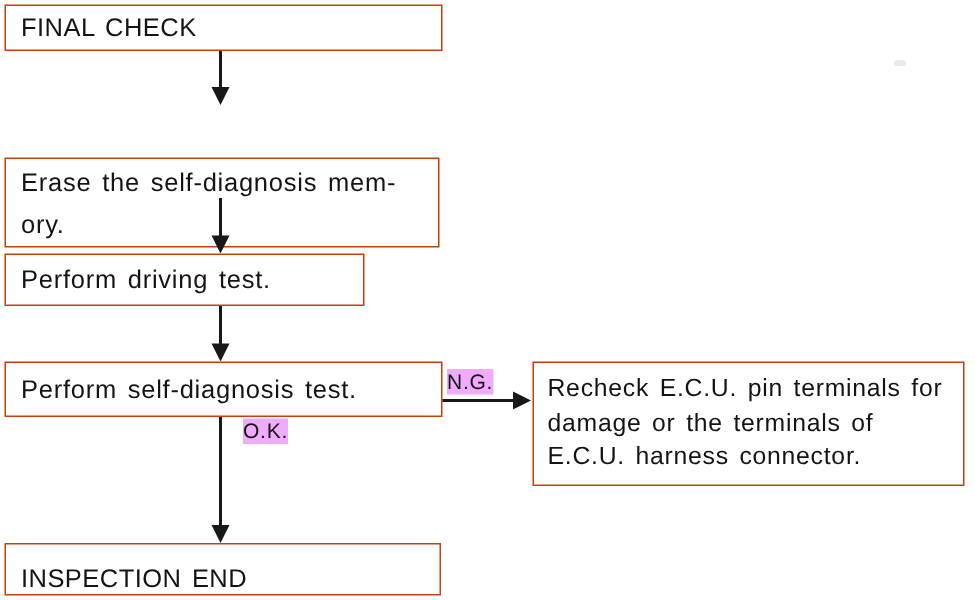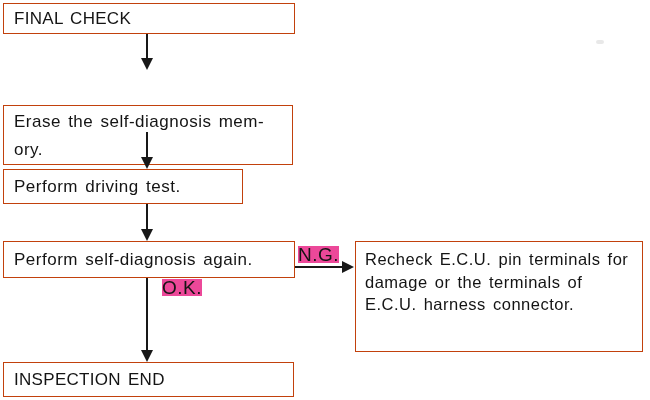--- a/index.html
+++ b/index.html
@@ -64,24 +64,24 @@
   .head-right {
     position: absolute;
     width: 0;
     height: 0;
     border-top: 6px solid transparent;
     border-bottom: 6px solid transparent;
     border-left: 12px solid #181818;
   }
   .edge-label {
     position: absolute;
-    font-size: 19px;
+    font-size: 14px;
     letter-spacing: 0.5px;
     color: #141414;
-    background: #ec4899;
+    background: #f0abfc;
     line-height: 17px;
   }
   .artifact {
     position: absolute;
     background: #d9d9d9;
     opacity: 0.6;
     border-radius: 2px;
   }
 </style>
 </head>
@@ -105,36 +105,36 @@
   <div class="head-down" style="left:141px; top:157px;"></div>
 
   <div class="box center" style="left:3px; top:169px; width:240px; height:35px;">
     <span>Perform driving test.</span>
   </div>
 
   <div class="vline" style="left:146px; top:204px; height:26px;"></div>
   <div class="head-down" style="left:141px; top:229px;"></div>
 
   <div class="box center" style="left:3px; top:241px; width:292px; height:37px;">
-    <span>Perform self-diagnosis again.</span>
+    <span>Perform self-diagnosis test.</span>
   </div>
 
   <div class="edge-label" style="left:298px; top:246px;">N.G.</div>
   <div class="hline" style="left:295px; top:266px; width:48px;"></div>
   <div class="head-right" style="left:342px; top:261px;"></div>
 
-  <div class="box multiline-tight" style="left:355px; top:241px; width:288px; height:111px;">
+  <div class="box multiline-tight" style="left:355px; top:241px; width:288px; height:83px;">
     <div>Recheck E.C.U. pin terminals for</div>
     <div>damage or the terminals of</div>
     <div>E.C.U. harness connector.</div>
   </div>
 
   <div class="edge-label" style="left:150px; top:279px;margin-left:12px;">O.K.</div>
   <div class="vline" style="left:146px; top:278px; height:73px;"></div>
   <div class="head-down" style="left:141px; top:350px;"></div>
 
-  <div class="box center" style="left:3px; top:362px; width:291px; height:35px;">
+  <div class="box center" style="left:3px; top:362px; width:291px; height:35px;align-items:flex-end;">
     <span class="caps">INSPECTION END</span>
   </div>
 
   <div class="artifact" style="left:596px; top:40px; width:8px; height:4px;"></div>
 
 </div>
 
 </body></html>

